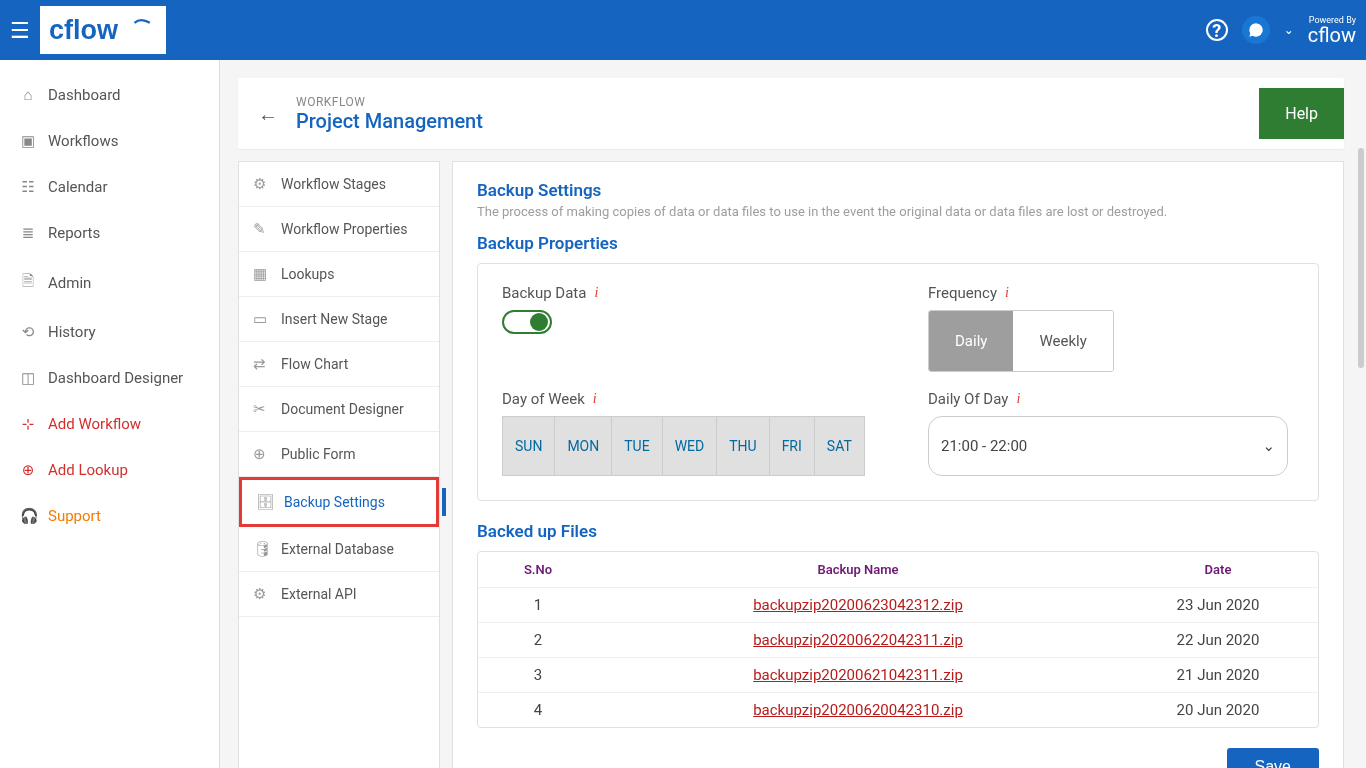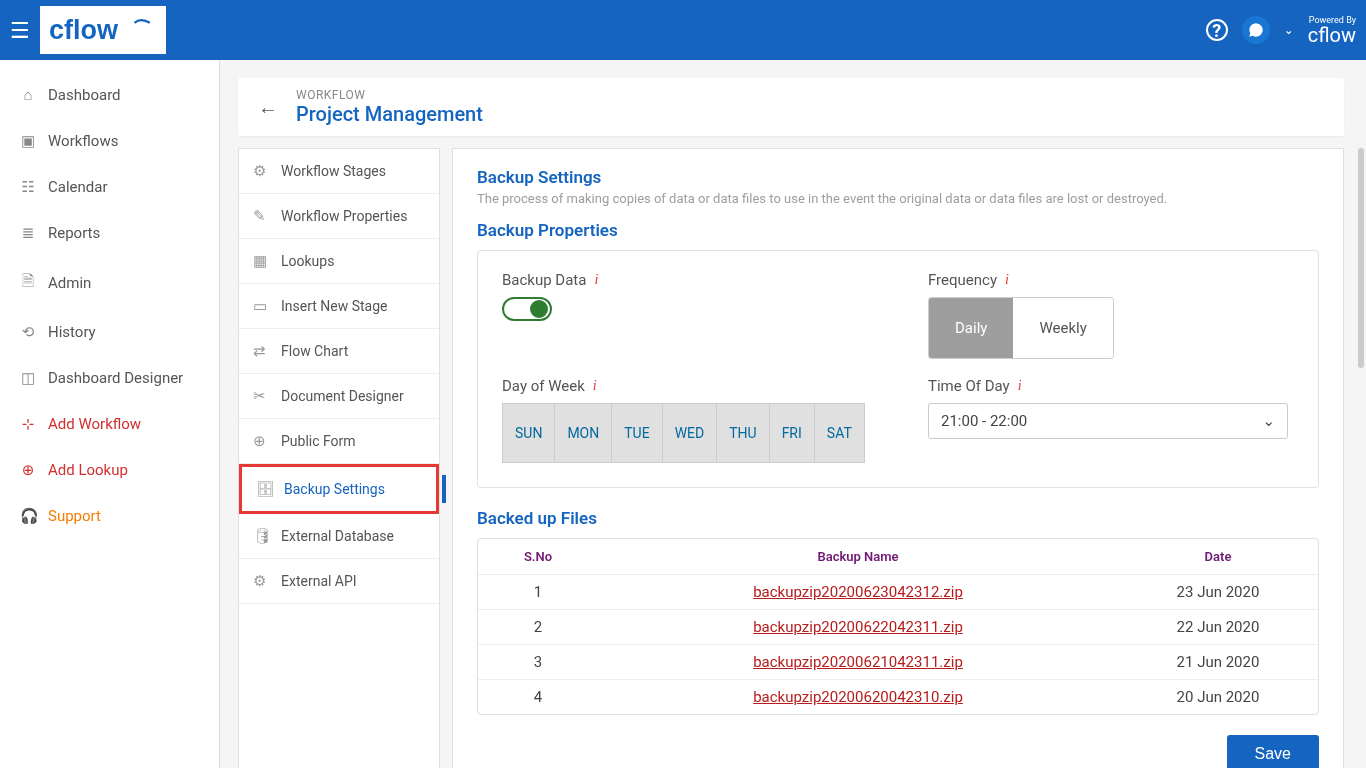--- a/index.html
+++ b/index.html
@@ -141,21 +141,21 @@
   .freq-btn:not(.active){ background:white; color:#555;}
 
   .days { display:flex; margin-top:4px;}
   .day {
     background:#e0e0e0; color:#0369a1; padding:21px 12px; border:1px solid #ccc;
     font-size:14px; cursor:pointer;
   }
   .day + .day { border-left:none;}
 
   .select-wrap {
-    border:1px solid #ccc; border-radius:3px; padding:8px 12px;
+    border:1px solid #ccc; border-radius:14px; padding:20px 12px;
     display:flex; align-items:center; justify-content:space-between;
     width: 360px; cursor:pointer; font-size:15px; color:#444;
   }
 
   .table-wrap { border:1px solid #e0e0e0; border-radius:4px; overflow:hidden;}
   table { width:100%; border-collapse:collapse;}
   th { font-weight:600; color:#701a75; padding:10px; font-size:13px;}
   th:nth-child(1){ width:120px;}
   th:nth-child(3){ width:200px;}
   tbody tr { border-top:1px solid #eee;}
@@ -239,20 +239,21 @@
       </div>
     </div>
 
   <div class="main">
     <div class="page-header">
       <span class="back-arrow">←</span>
       <div>
         <div class="breadcrumb-label">WORKFLOW</div>
         <div class="page-title">Project Management</div>
       </div>
+      <div class="help-btn">Help</div>
     </div>
 
     <div class="content-row">
       <div class="sub-sidebar" id="subnav">
           <div class="sub-item">
             <span class="sub-icon">⚙</span>
             <span>Workflow Stages</span>
           </div>
           <div class="sub-item">
             <span class="sub-icon">✎</span>
@@ -328,21 +329,21 @@
                   <div class="day">MON</div>
                   <div class="day">TUE</div>
                   <div class="day">WED</div>
                   <div class="day">THU</div>
                   <div class="day">FRI</div>
                   <div class="day">SAT</div>
                 </div>
             </div>
             <div class="prop-col">
               <div class="prop-label">
-                <span>Time Of Day</span>
+                <span>Daily Of Day</span>
                   <span class="info-i">i</span>
               </div>
               <div class="select-wrap">
                 <span>21:00 - 22:00</span>
                 <span>⌄</span>
               </div>
             </div>
           </div>
         </div>
 

